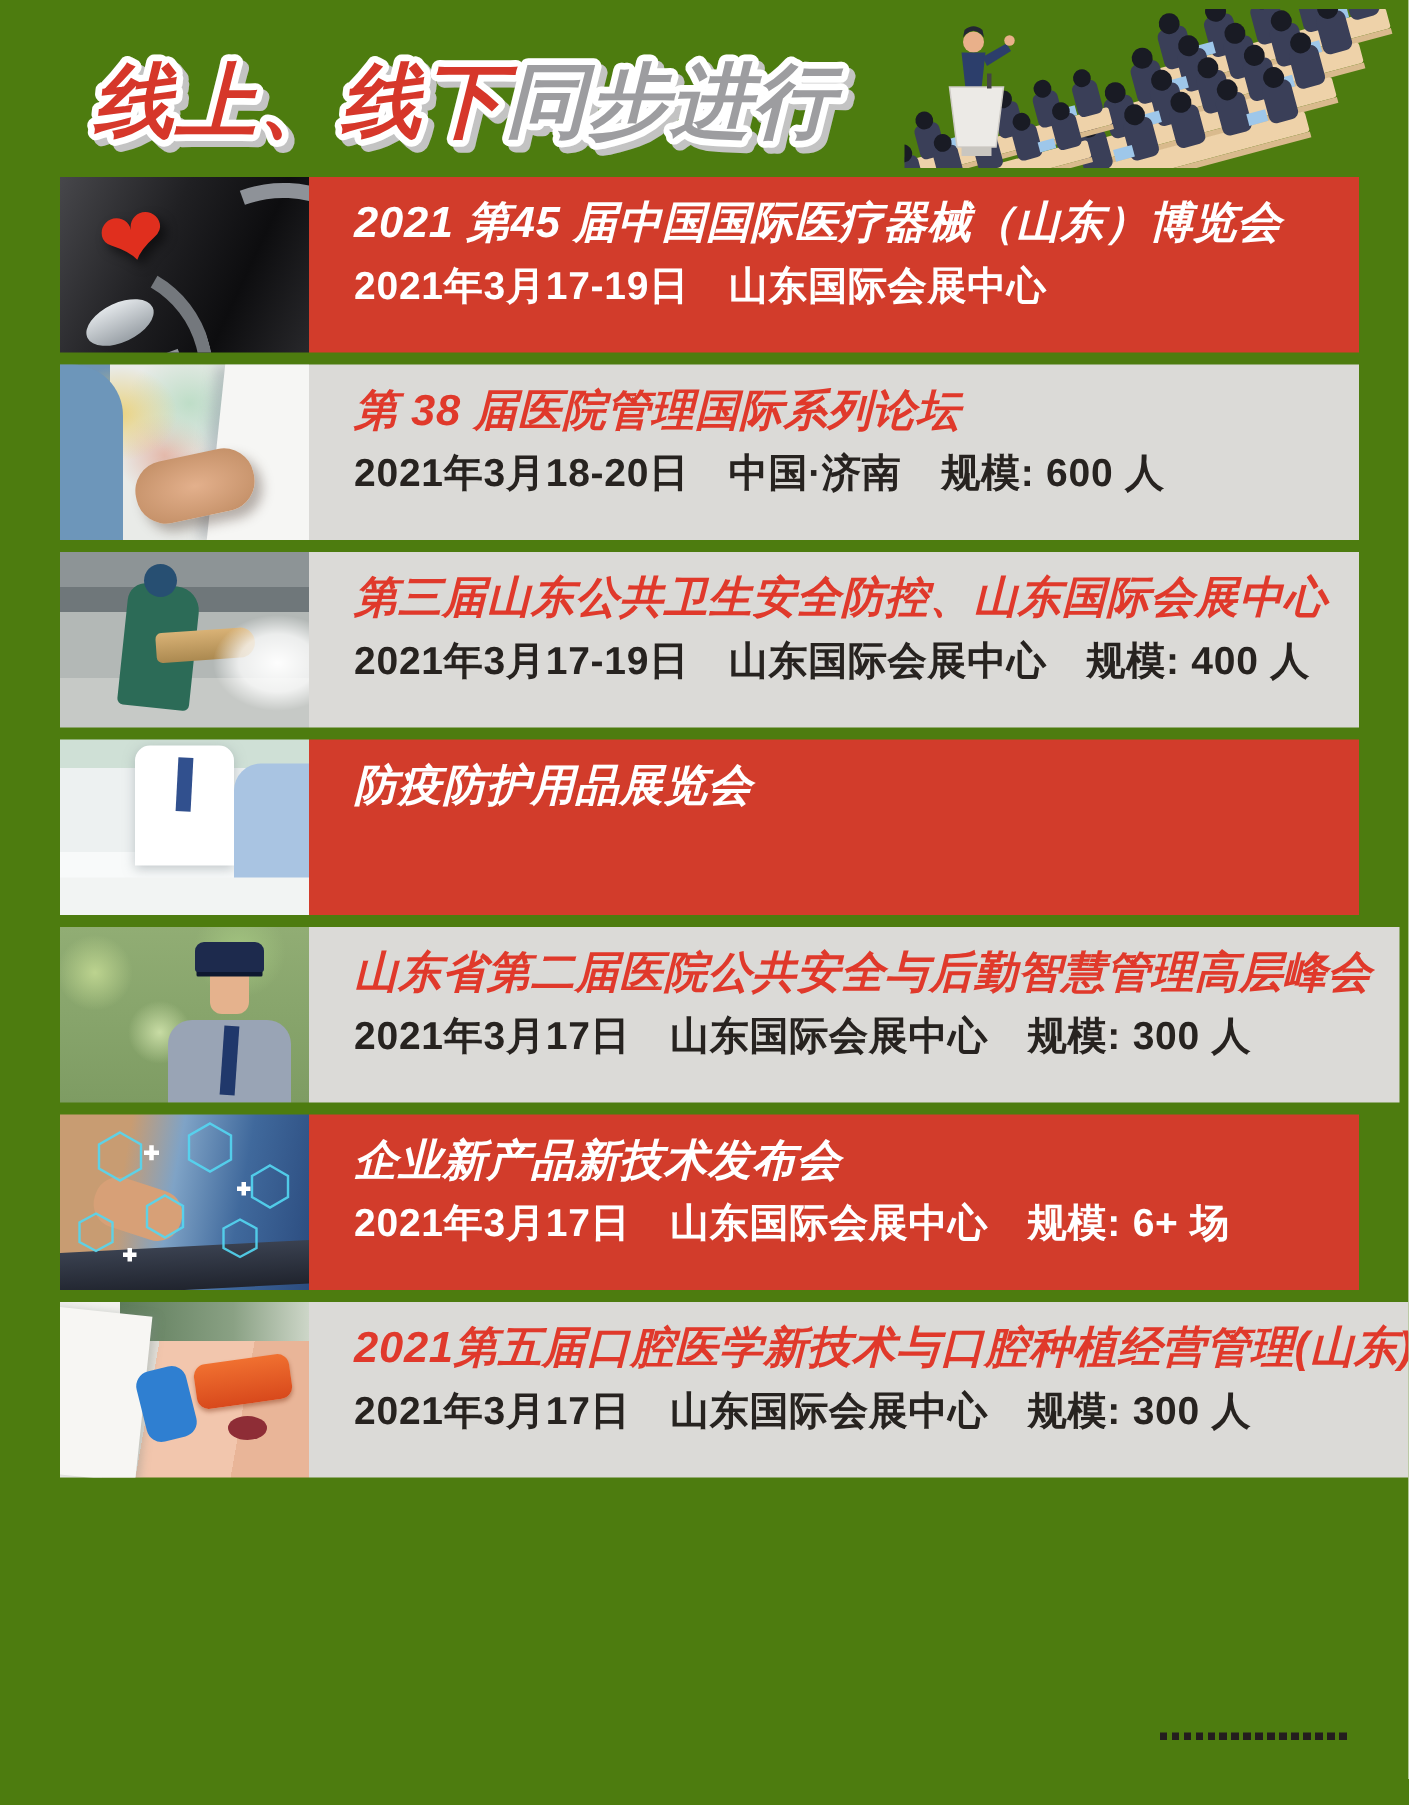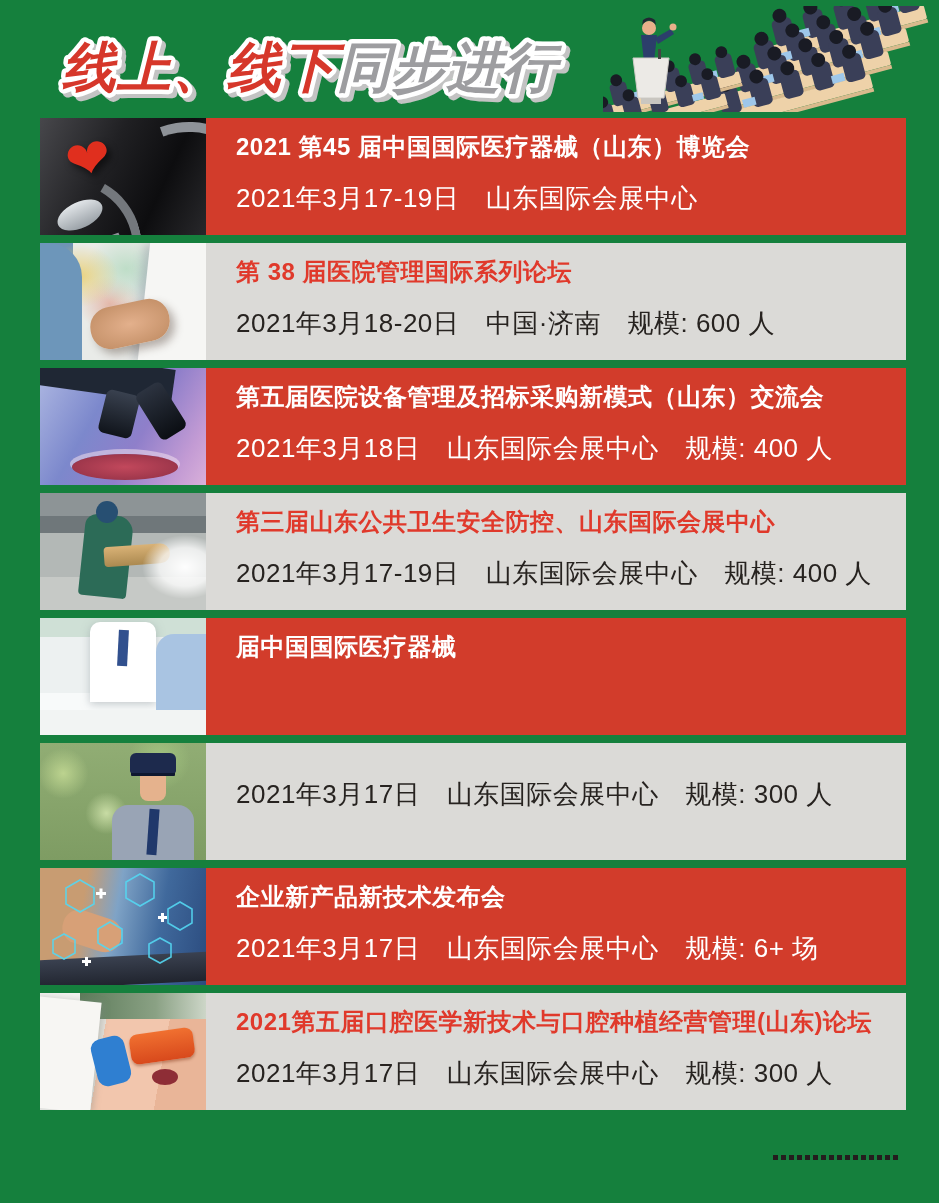--- a/index.html
+++ b/index.html
@@ -1,35 +1,35 @@
 <!DOCTYPE html>
 <html><head>
 <meta charset="utf-8">
 <style>
   html,body{margin:0;padding:0;background:#fff;}
-  .page{position:relative;width:939px;height:1203px;background:#15803d;overflow:hidden;
+  .page{position:relative;width:939px;height:1203px;background:#4d7c0f;overflow:hidden;
         font-family:"Liberation Sans",sans-serif;}
 
   
   .headline-svg{position:absolute;left:52px;top:22px;}
   .headline-svg text{font-family:"Liberation Sans",sans-serif;font-weight:900;font-style:italic;
         font-size:54px;letter-spacing:1px;stroke:#ffffff;stroke-width:9;stroke-linejoin:round;
         paint-order:stroke fill;filter:drop-shadow(4px 4px 0 #c3c3c3);}
 
   
   .illus{position:absolute;right:6px;top:6px;}
 
   
   .rows{position:absolute;left:40px;top:118px;width:866px;}
   .row{display:flex;height:117px;margin-bottom:8px;}
   .photo{position:relative;width:166px;height:117px;flex:none;overflow:hidden;}
   .photo i{position:absolute;display:block;font-style:normal;}
   .banner{flex:1;padding:14px 18px 0 30px;box-sizing:border-box;}
-  .title{font-size:24px;font-weight:bold;line-height:1.22;letter-spacing:.5px;white-space:nowrap;}
-  .details{font-size:26px;margin-top:20px;letter-spacing:.5px;white-space:nowrap;}
+  .title{font-size:29px;font-weight:bold;line-height:1.22;letter-spacing:.5px;white-space:nowrap;font-style:italic;}
+  .details{font-size:26px;margin-top:6px;letter-spacing:.5px;white-space:nowrap;font-weight:bold;}
   .theme-red .banner{background:#d23c2b;}
   .theme-red .title,.theme-red .details{color:#ffffff;}
   .theme-gray .banner{background:#dbdad7;}
   .theme-gray .title{color:#e0392b;}
   .theme-gray .details{color:#272320;}
 
   
   .p1{background:linear-gradient(115deg,#47474b 0%,#202023 40%,#0d0d0f 70%,#28282b 100%);}
   .p1 .heart{left:26px;top:10px;font-size:54px;color:#e02f1e;transform:rotate(-12deg);
              text-shadow:3px 5px 7px rgba(0,0,0,.55);}
@@ -192,32 +192,20 @@
         <i class="nurse"></i>
         <i class="coat"></i>
         <i class="hands"></i>
       </div>
       <div class="banner">
         <div class="title">第 38 届医院管理国际系列论坛</div>
         <div class="details">2021年3月18-20日　中国·济南　规模: 600 人</div>
       </div>
     </section>
 
-    <section class="row theme-red">
-      <div class="photo p3">
-        <i class="arm"></i>
-        <i class="obj1"></i>
-        <i class="obj2"></i>
-        <i class="petri"></i>
-      </div>
-      <div class="banner">
-        <div class="title">第五届医院设备管理及招标采购新模式（山东）交流会</div>
-        <div class="details">2021年3月18日　山东国际会展中心　规模: 400 人</div>
-      </div>
-    </section>
 
     <section class="row theme-gray">
       <div class="photo p4">
         <i class="suit"></i>
         <i class="head"></i>
         <i class="fogger"></i>
         <i class="smoke"></i>
       </div>
       <div class="banner">
         <div class="title">第三届山东公共卫生安全防控、山东国际会展中心</div>
@@ -226,32 +214,33 @@
     </section>
 
     <section class="row theme-red">
       <div class="photo p5">
         <i class="coatc"></i>
         <i class="tie"></i>
         <i class="shirtr"></i>
         <i class="table"></i>
       </div>
       <div class="banner">
-        <div class="title">届中国国际医疗器械</div>
+        <div class="title">防疫防护用品展览会</div>
       </div>
     </section>
 
     <section class="row theme-gray">
       <div class="photo p6">
         <i class="shirt"></i>
         <i class="head"></i>
         <i class="cap"></i>
         <i class="tie"></i>
       </div>
       <div class="banner">
+        <div class="title">山东省第二届医院公共安全与后勤智慧管理高层峰会</div>
         <div class="details">2021年3月17日　山东国际会展中心　规模: 300 人</div>
       </div>
     </section>
 
     <section class="row theme-red">
       <div class="photo p7">
         <i class="hand"></i>
         <i class="laptop"></i>
         <svg width="166" height="117" viewBox="0 0 166 117">
           <g fill="none" stroke="#54d7f2" stroke-width="1.6" opacity="0.9">

